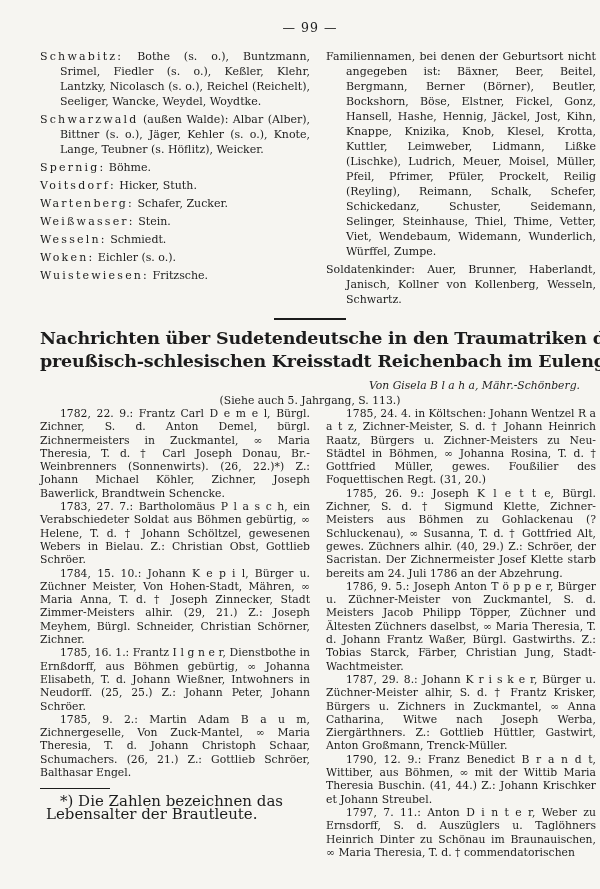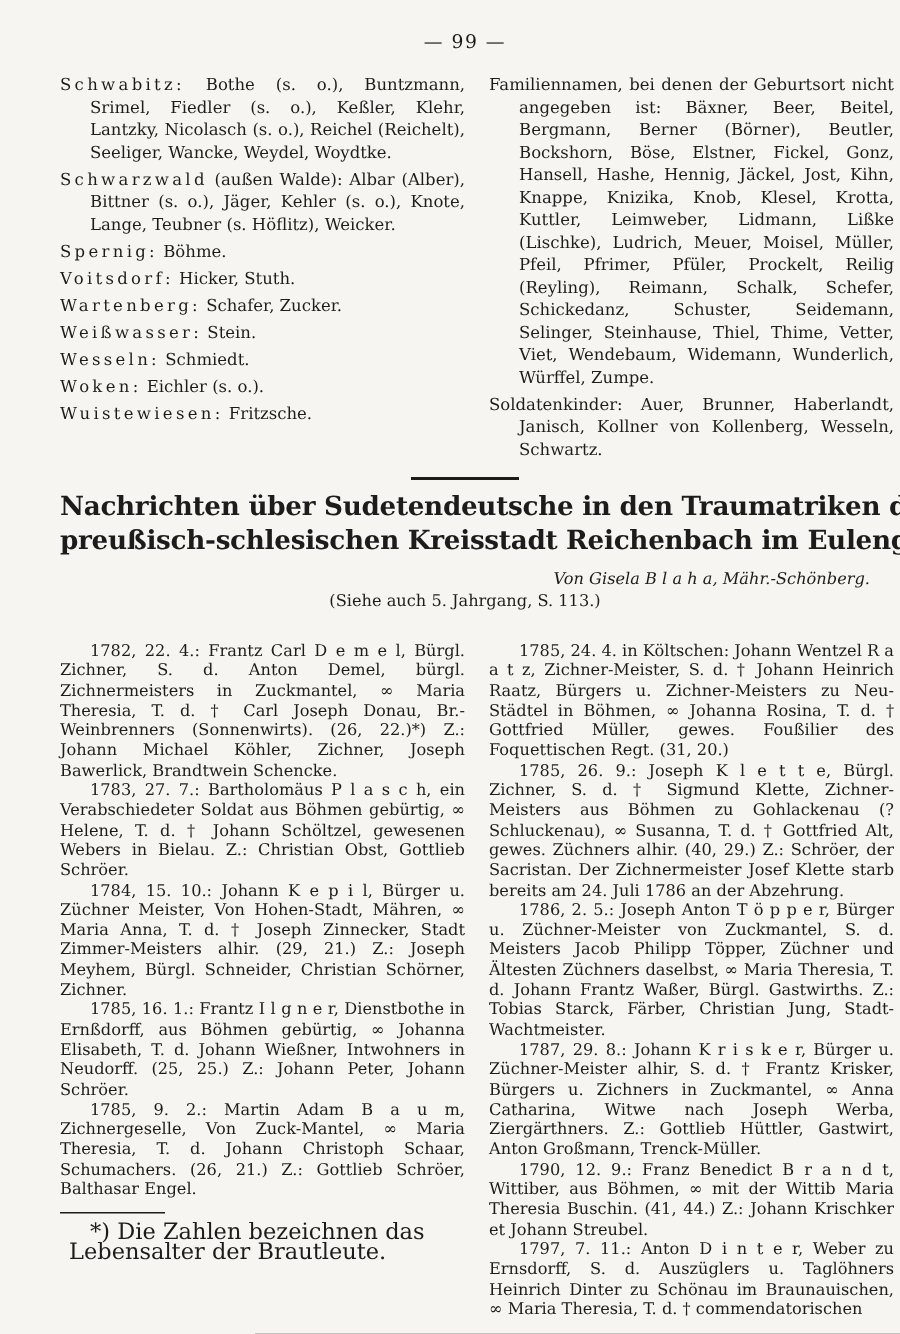--- a/index.html
+++ b/index.html
@@ -54,21 +54,21 @@
   }
   .article-byline {
     text-align:right;
     font-size:10.8px;
     margin:0 0 2px 0;
     font-style:italic;
   }
   .article-reference {
     text-align:center;
     font-size:10.8px;
-    margin:0 0 20px 0;
+    margin:0 0 0 0;
   }
 
   
   .entry {
     font-size:10.8px;
     line-height:13.3px;
     text-align:justify;
     text-indent:20px;
     margin:0;
   }
@@ -116,31 +116,31 @@
     <div class="article-title">
       <div>Nachrichten über Sudetendeutsche in den Traumatriken der</div>
       <div>preußisch-schlesischen Kreisstadt Reichenbach im Eulengebirge.</div>
     </div>
     <div class="article-byline">Von Gisela B l a h a, Mähr.-Schönberg.</div>
     <div class="article-reference">(Siehe auch 5. Jahrgang, S. 113.)</div>
   </div>
 
   <div class="two-col">
     <div class="col">
-      <p class="entry">1782, 22. 4.: Frantz Carl D e m e l, Bürgl. Zichner, S. d. Anton Demel, bürgl. Zichnermeisters in Zuckmantel, ∞ Maria Theresia, T. d. † Carl Joseph Donau, Br.-Weinbrenners (Sonnenwirts). (26, 22.)*) Z.: Johann Michael Köhler, Zichner, Joseph Bawerlick, Brandtwein Schencke.</p>
+      <p class="entry">1782, 22. 9.: Frantz Carl D e m e l, Bürgl. Zichner, S. d. Anton Demel, bürgl. Zichnermeisters in Zuckmantel, ∞ Maria Theresia, T. d. † Carl Joseph Donau, Br.-Weinbrenners (Sonnenwirts). (26, 22.)*) Z.: Johann Michael Köhler, Zichner, Joseph Bawerlick, Brandtwein Schencke.</p>
       <p class="entry">1783, 27. 7.: Bartholomäus P l a s c h, ein Verabschiedeter Soldat aus Böhmen gebürtig, ∞ Helene, T. d. † Johann Schöltzel, gewesenen Webers in Bielau. Z.: Christian Obst, Gottlieb Schröer.</p>
       <p class="entry">1784, 15. 10.: Johann K e p i l, Bürger u. Züchner Meister, Von Hohen-Stadt, Mähren, ∞ Maria Anna, T. d. † Joseph Zinnecker, Stadt Zimmer-Meisters alhir. (29, 21.) Z.: Joseph Meyhem, Bürgl. Schneider, Christian Schörner, Zichner.</p>
       <p class="entry">1785, 16. 1.: Frantz I l g n e r, Dienstbothe in Ernßdorff, aus Böhmen gebürtig, ∞ Johanna Elisabeth, T. d. Johann Wießner, Intwohners in Neudorff. (25, 25.) Z.: Johann Peter, Johann Schröer.</p>
       <p class="entry">1785, 9. 2.: Martin Adam B a u m, Zichnergeselle, Von Zuck-Mantel, ∞ Maria Theresia, T. d. Johann Christoph Schaar, Schumachers. (26, 21.) Z.: Gottlieb Schröer, Balthasar Engel.</p>
       <hr class="footnote-rule">
       <p class="footnote">*) Die Zahlen bezeichnen das Lebensalter der Brautleute.</p>
     </div>
     <div class="col">
       <p class="entry">1785, 24. 4. in Költschen: Johann Wentzel R a a t z, Zichner-Meister, S. d. † Johann Heinrich Raatz, Bürgers u. Zichner-Meisters zu Neu-Städtel in Böhmen, ∞ Johanna Rosina, T. d. † Gottfried Müller, gewes. Foußilier des Foquettischen Regt. (31, 20.)</p>
       <p class="entry">1785, 26. 9.: Joseph K l e t t e, Bürgl. Zichner, S. d. † Sigmund Klette, Zichner-Meisters aus Böhmen zu Gohlackenau (? Schluckenau), ∞ Susanna, T. d. † Gottfried Alt, gewes. Züchners alhir. (40, 29.) Z.: Schröer, der Sacristan. Der Zichnermeister Josef Klette starb bereits am 24. Juli 1786 an der Abzehrung.</p>
-      <p class="entry">1786, 2. 5.: Joseph Anton T ö p p e r, Bürger u. Züchner-Meister von Zuckmantel, S. d. Meisters Jacob Philipp Töpper, Züchner und Ältesten Züchners daselbst, ∞ Maria Theresia, T. d. Johann Frantz Waßer, Bürgl. Gastwirths. Z.: Tobias Starck, Färber, Christian Jung, Stadt-Wachtmeister.</p>
+      <p class="entry">1786, 9. 5.: Joseph Anton T ö p p e r, Bürger u. Züchner-Meister von Zuckmantel, S. d. Meisters Jacob Philipp Töpper, Züchner und Ältesten Züchners daselbst, ∞ Maria Theresia, T. d. Johann Frantz Waßer, Bürgl. Gastwirths. Z.: Tobias Starck, Färber, Christian Jung, Stadt-Wachtmeister.</p>
       <p class="entry">1787, 29. 8.: Johann K r i s k e r, Bürger u. Züchner-Meister alhir, S. d. † Frantz Krisker, Bürgers u. Zichners in Zuckmantel, ∞ Anna Catharina, Witwe nach Joseph Werba, Ziergärthners. Z.: Gottlieb Hüttler, Gastwirt, Anton Großmann, Trenck-Müller.</p>
       <p class="entry">1790, 12. 9.: Franz Benedict B r a n d t, Wittiber, aus Böhmen, ∞ mit der Wittib Maria Theresia Buschin. (41, 44.) Z.: Johann Krischker et Johann Streubel.</p>
       <p class="entry">1797, 7. 11.: Anton D i n t e r, Weber zu Ernsdorff, S. d. Auszüglers u. Taglöhners Heinrich Dinter zu Schönau im Braunauischen, ∞ Maria Theresia, T. d. † commendatorischen</p>
     </div>
   </div>
 
 </div>
 
 </body></html>

